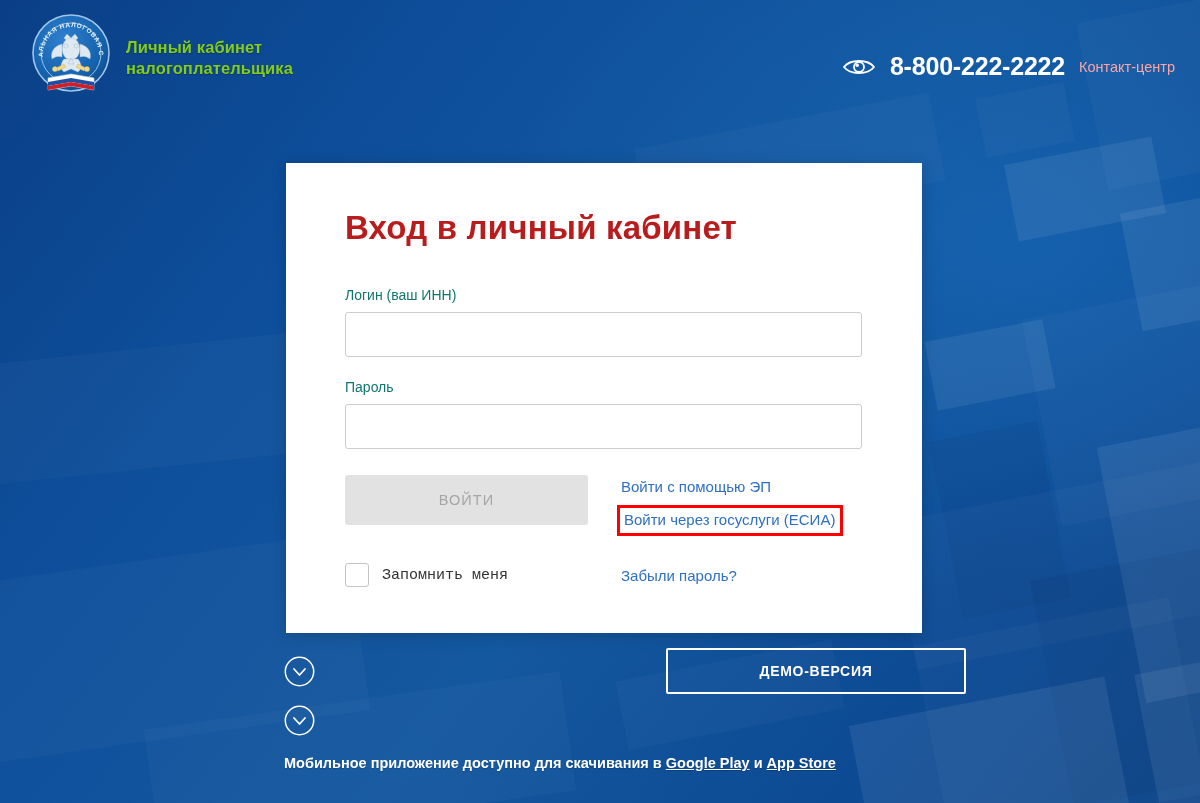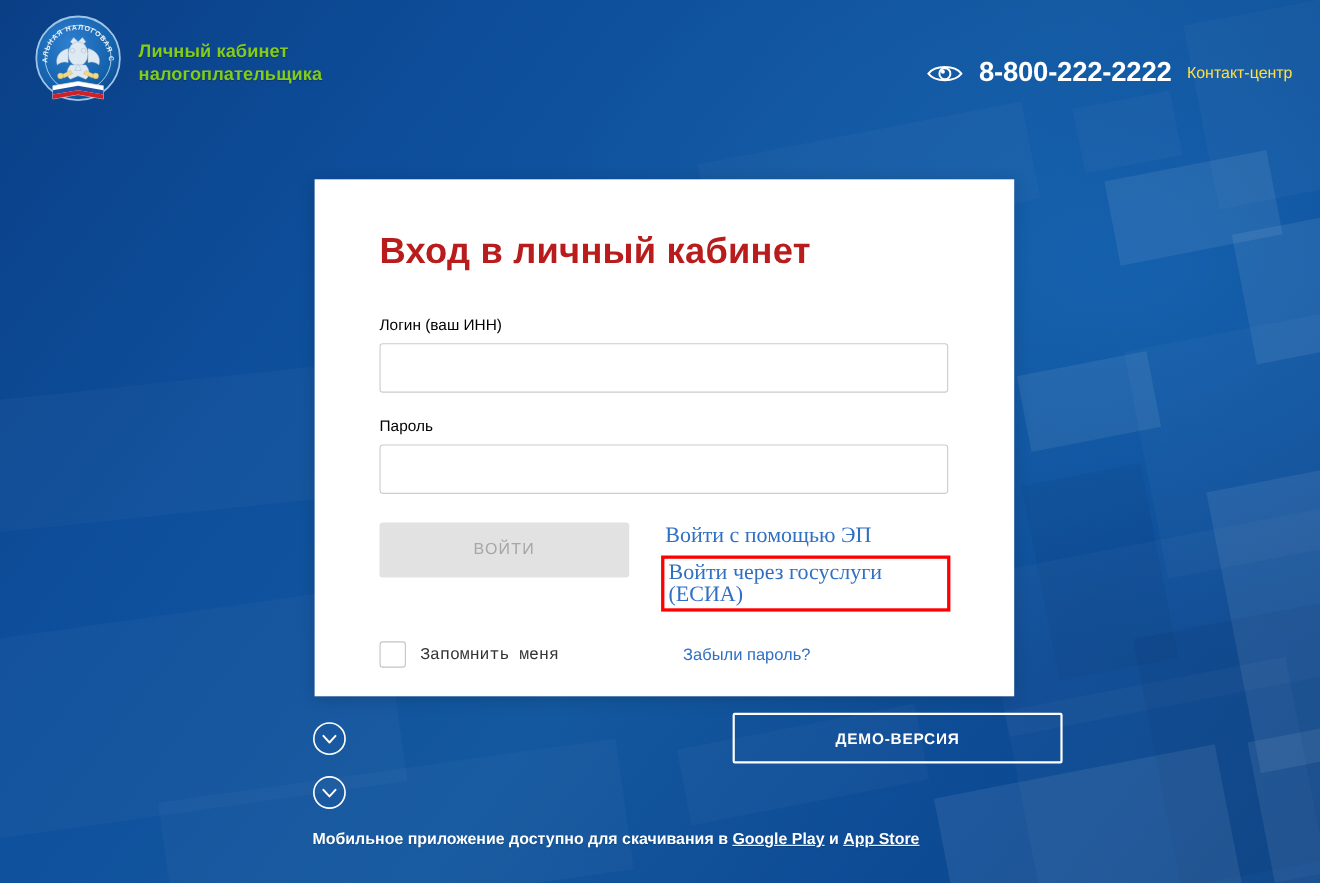--- a/index.html
+++ b/index.html
@@ -104,21 +104,21 @@
   .phone {
     color: #ffffff;
     font-size: 25px;
     font-weight: bold;
     letter-spacing: -0.2px;
     font-family: "Liberation Sans Narrow", "Liberation Sans", sans-serif;
     white-space: nowrap;
   }
 
   .contact-label {
-    color: #fde047;
+    color: #fca5a5;
     font-size: 14.5px;
     white-space: nowrap;
   }
 
   
   .card {
     position: absolute;
     left: 286px; top: 163px;
     width: 636px; height: 470px;
     background: #ffffff;
@@ -135,21 +135,21 @@
     color: #b91c1c;
     letter-spacing: 0.2px;
     margin-bottom: 40px;
   }
 
   .field { margin-bottom: 22px; }
 
   .field-label {
     display: block;
     font-size: 14px;
-    color: #000000;
+    color: #0f766e;
     margin-bottom: 9px;
   }
 
   .field-input {
     display: block;
     width: 517px;
     height: 45px;
     border: 1px solid #cccccc;
     border-radius: 3px;
     background: #ffffff;
@@ -184,24 +184,23 @@
     margin-left: 33px;
     padding-top: 2px;
     display: flex;
     flex-direction: column;
     gap: 8px;
     align-items: flex-start;
   }
 
   .alt-link {
     color: #2f6fc4;
-    font-size: 20px;
+    font-size: 15px;
     text-decoration: none;
     line-height: 20px;
-    font-family: Liberation Serif, serif;
   }
 
   .alt-link.highlighted {
     border: 3px solid #ff0000;
     padding: 2px 5px 3px 4px;
     margin-left: -4px;
   }
 
   .bottom-row {
     display: flex;

